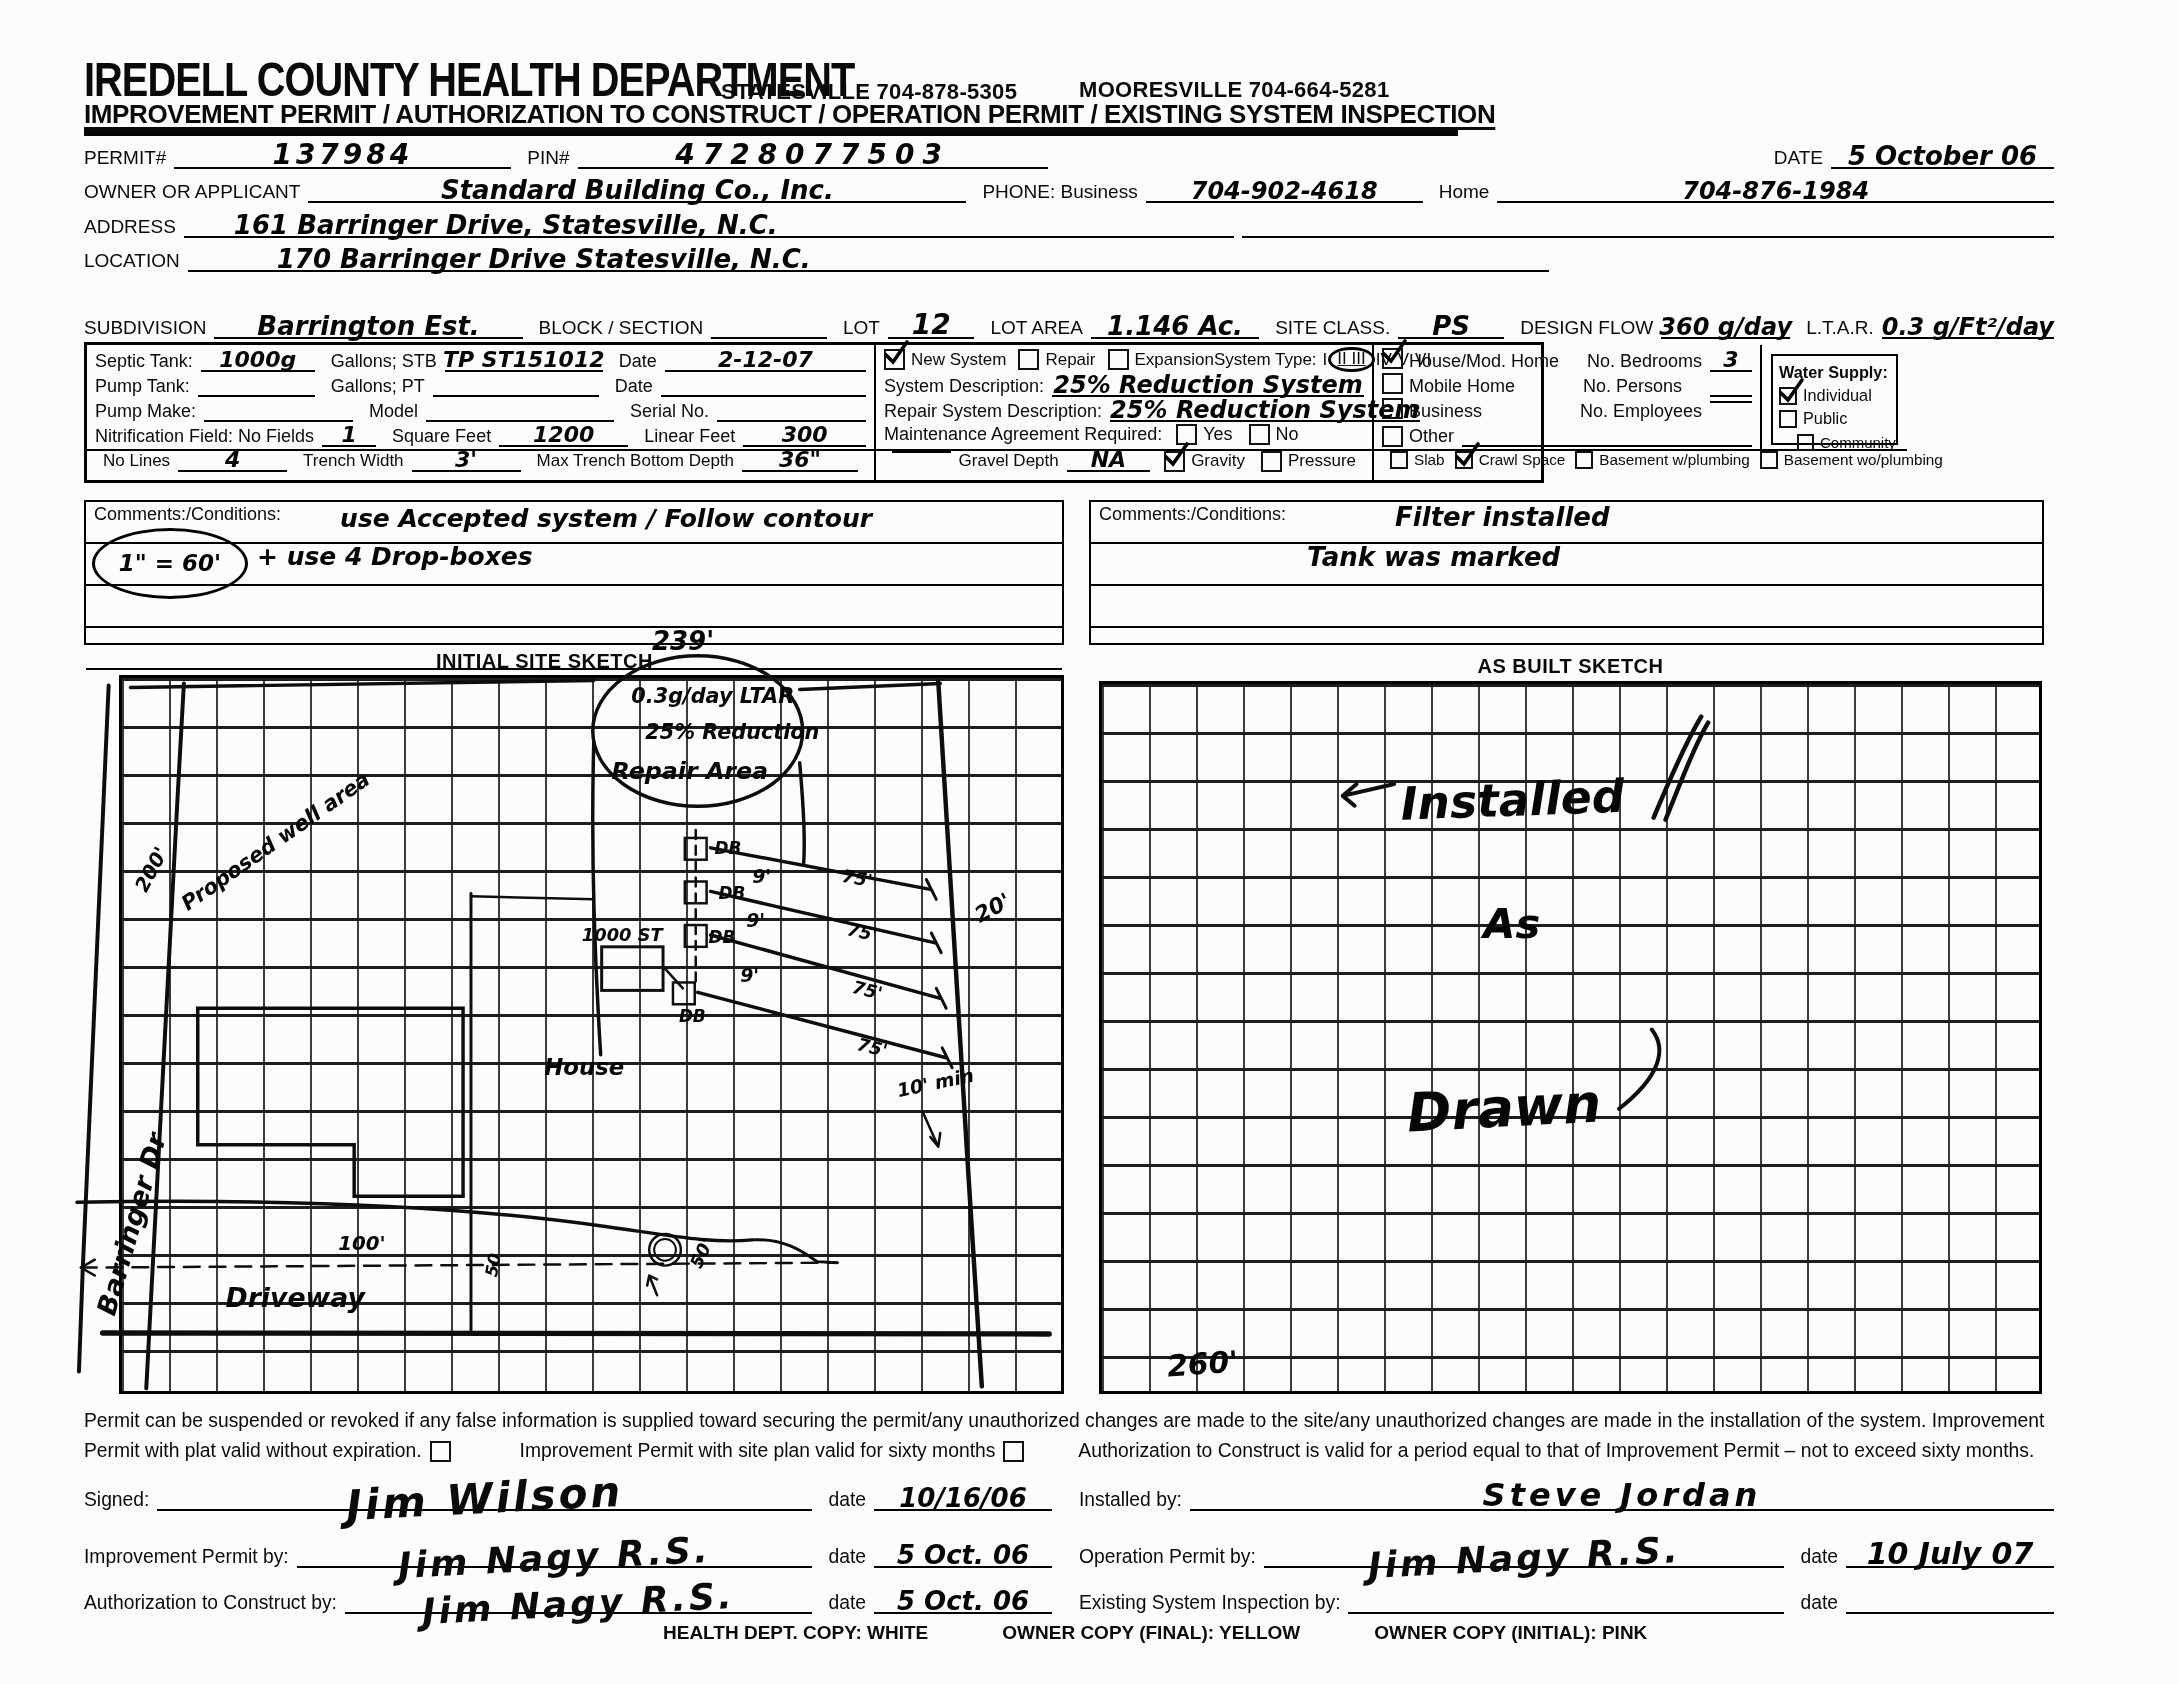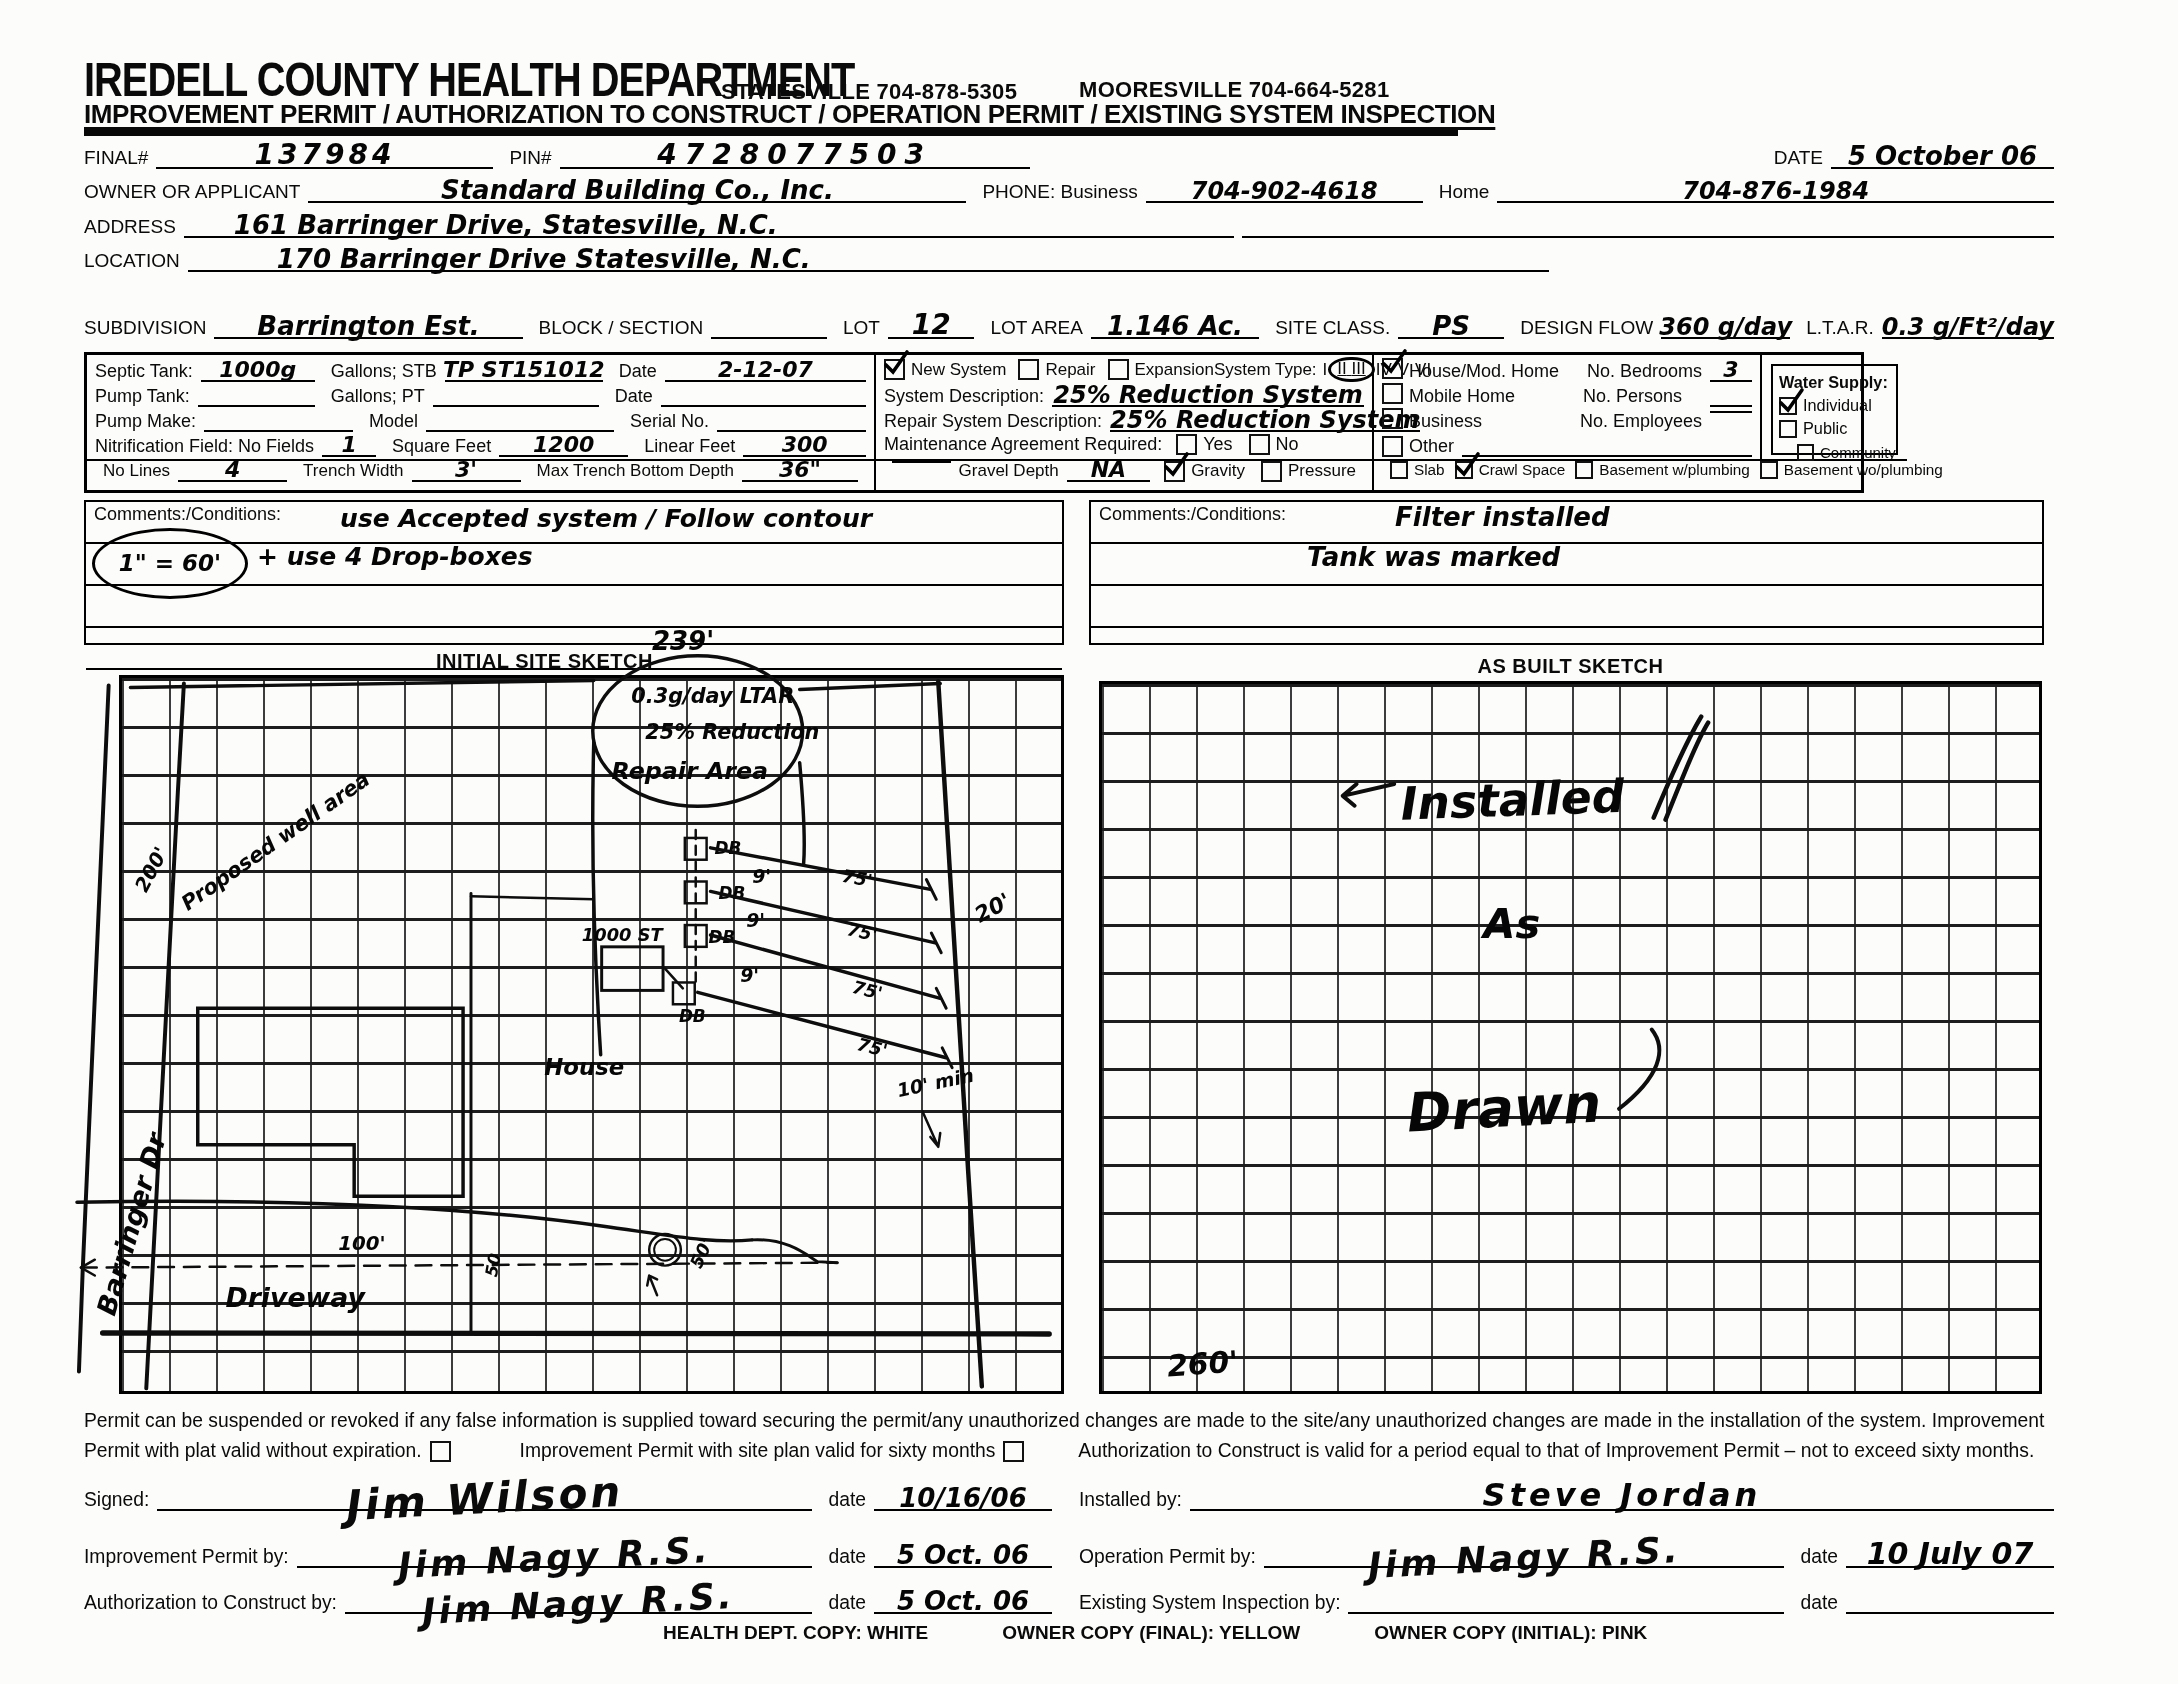--- a/index.html
+++ b/index.html
@@ -21,21 +21,21 @@
   .hw{font-family:"DejaVu Sans",sans-serif;font-style:italic;font-weight:600;line-height:.85;color:#050505;}
   .v26{font-size:26px;} .v24{font-size:24px;} .v28{font-size:28px;}
   .pin{letter-spacing:8px;}
   .num{letter-spacing:4px;}
   
   .cb{width:17px;height:17px;border:2.5px solid #111;position:relative;flex:none;display:inline-block;margin-right:6px;vertical-align:-2px;}
   .cb svg{position:absolute;left:-4px;top:-13px;width:28px;height:28px;display:none;overflow:visible;}
   .cb.on svg{display:block;}
   .cb svg path{stroke:#000;stroke-width:3.6;fill:none;stroke-linecap:round;}
   
-  #boxes{position:absolute;left:84px;top:352px;width:1780px;height:141px;border:3px solid #000;
+  #boxes{position:absolute;left:84px;top:342px;width:1460px;height:141px;border:3px solid #000;
          display:grid;grid-template-columns:789px 498px 388px 145px;grid-template-rows:104px 31px;box-sizing:border-box;}
   .bx{border-right:2.5px solid #000;padding:2px 8px;font-size:18px;box-sizing:border-box;overflow:visible;}
   .bx:nth-child(4){border-right:none;}
   .srow{display:flex;align-items:flex-end;height:25px;white-space:nowrap;}
   .srow .fl{border-bottom-width:2px;}
   .bhw{font-size:22px;}
   .sys-row{display:flex;align-items:center;height:25px;white-space:nowrap;font-size:17px;}
   .circle-mark{border:3px solid #000;border-radius:50%;padding:0 6px 2px;margin:0 1px;display:inline-block;line-height:1.05;text-decoration:underline;}
   .waterbox{border:2.5px solid #000;margin:1px;padding:3px 6px;font-size:16.3px;height:91px;box-sizing:border-box;}
   .waterbox .srow{height:23px;}
@@ -71,21 +71,21 @@
 
 <div class="page">
 
   <div class="abs title" style="left:84px;top:61px;">IREDELL COUNTY HEALTH DEPARTMENT</div>
   <div class="abs branch" style="left:721px;top:79px;">STATESVILLE 704-878-5305</div>
   <div class="abs branch" style="left:1079px;top:77px;">MOORESVILLE 704-664-5281</div>
   <div class="abs subtitle" style="left:84px;top:99px;">IMPROVEMENT PERMIT / AUTHORIZATION TO CONSTRUCT / OPERATION PERMIT / EXISTING SYSTEM INSPECTION</div>
   <div class="abs bar" style="left:84px;top:130px;width:1374px;height:6px;"></div>
 
   <div class="row" style="top:139px;">
-    <span class="lbl">FINAL#</span>
+    <span class="lbl">PERMIT#</span>
     <span class="fl" style="width:337px;text-align:center;">
         <span class="hw v28 num">137984</span>
       </span>
     <span class="lbl m">PIN#</span>
     <span class="fl" style="width:470px;">
         <span class="hw v28 pin">4728077503</span>
       </span>
     <span class="grow"></span>
     <span class="lbl">DATE</span>
     <span class="fl" style="width:223px;">

